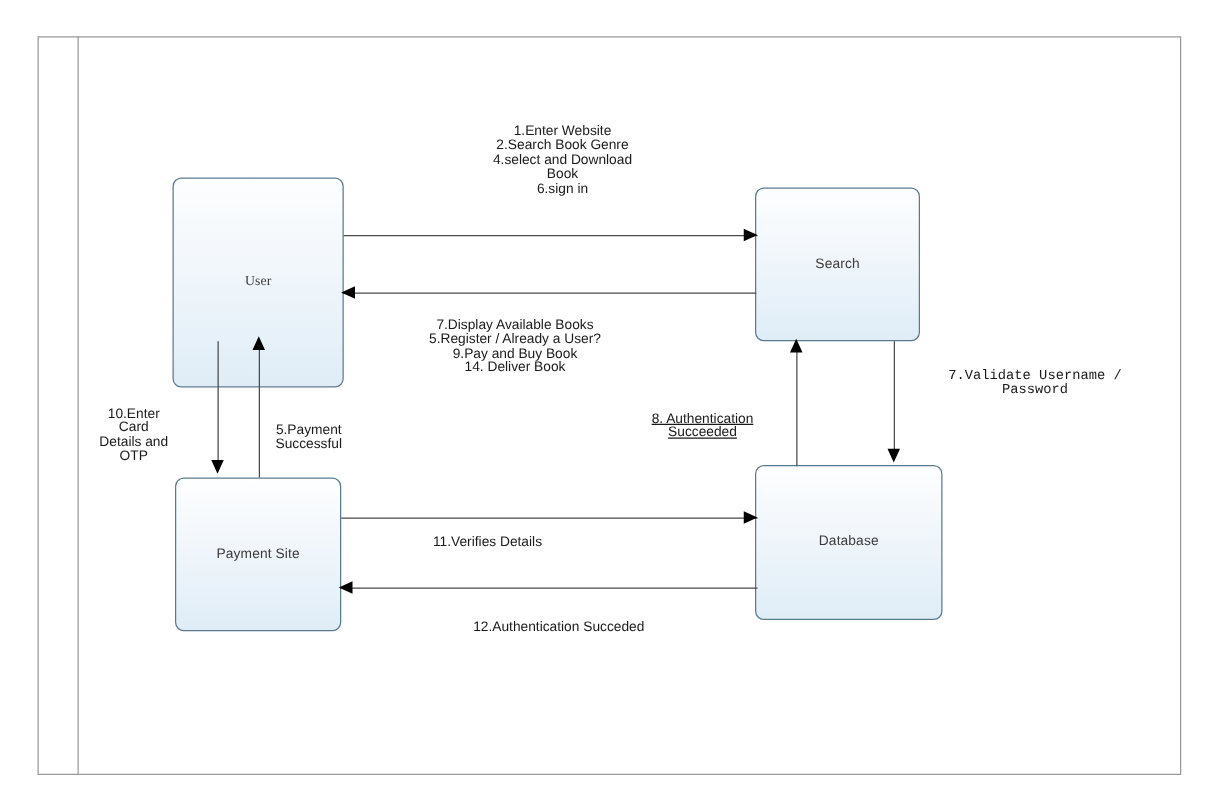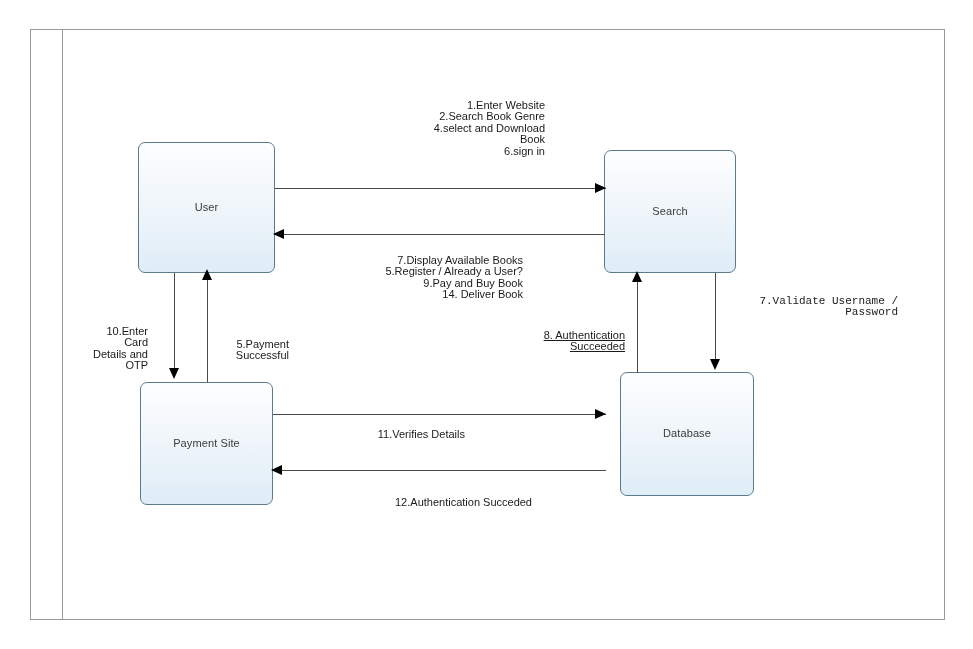--- a/index.html
+++ b/index.html
@@ -51,24 +51,24 @@
     justify-content: center;
   }
   .node-label {
     font-size: 11px;
     color: #3b3b3b;
     letter-spacing: 0.1px;
     text-align: center;
     line-height: 1.2;
   }
 
-  #node-user        { left: 138px; top: 142px; width: 137px; height: 131px; }
+  #node-user        { left: 138px; top: 142px; width: 137px; height: 168px; font-family: Liberation Serif, serif; }
   #node-system      { left: 604px; top: 150px; width: 132px; height: 123px; }
   #node-payment     { left: 140px; top: 382px; width: 133px; height: 123px; }
-  #node-database    { left: 604px; top: 372px; width: 134px; height: 124px; margin-left: 16px; }
+  #node-database    { left: 604px; top: 372px; width: 150px; height: 124px; }
 
   
   .edge-line-h {
     position: absolute;
     height: 0;
     border-top: 1px solid #4a4a4a;
   }
   .edge-line-v {
     position: absolute;
     width: 0;
@@ -99,21 +99,21 @@
     border-right: 5px solid transparent;
     border-bottom: 11px solid #000000;
   }
 
   
   .edge-label {
     position: absolute;
     font-size: 11px;
     color: #1a1a1a;
     line-height: 1.04;
-    text-align: right;
+    text-align: center;
     white-space: pre-line;
   }
 </style>
 </head>
 <body>
 
 <div id="canvas">
 
   <div id="page-frame"></div>
   <div id="margin-rule"></div>

